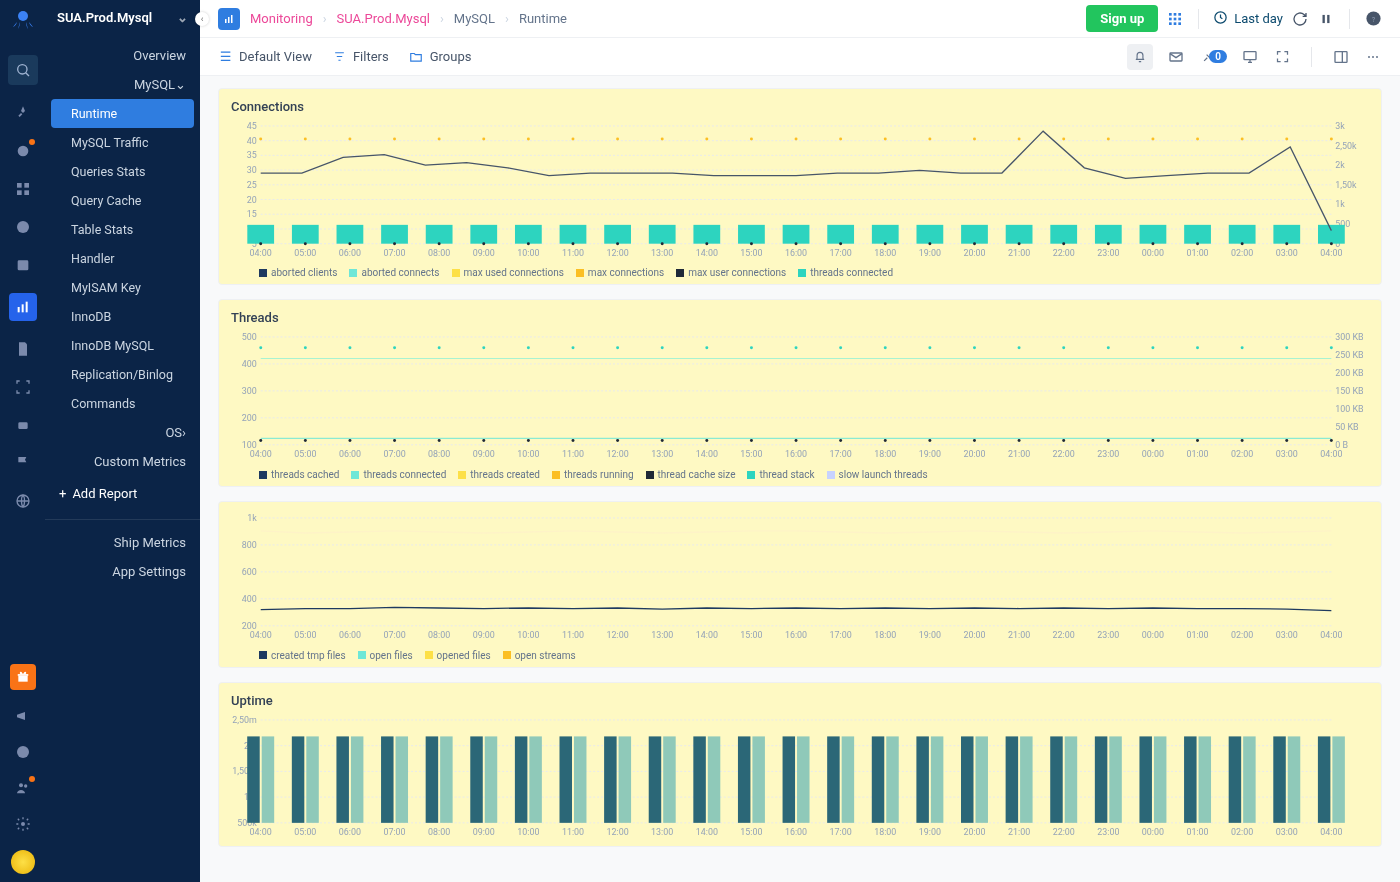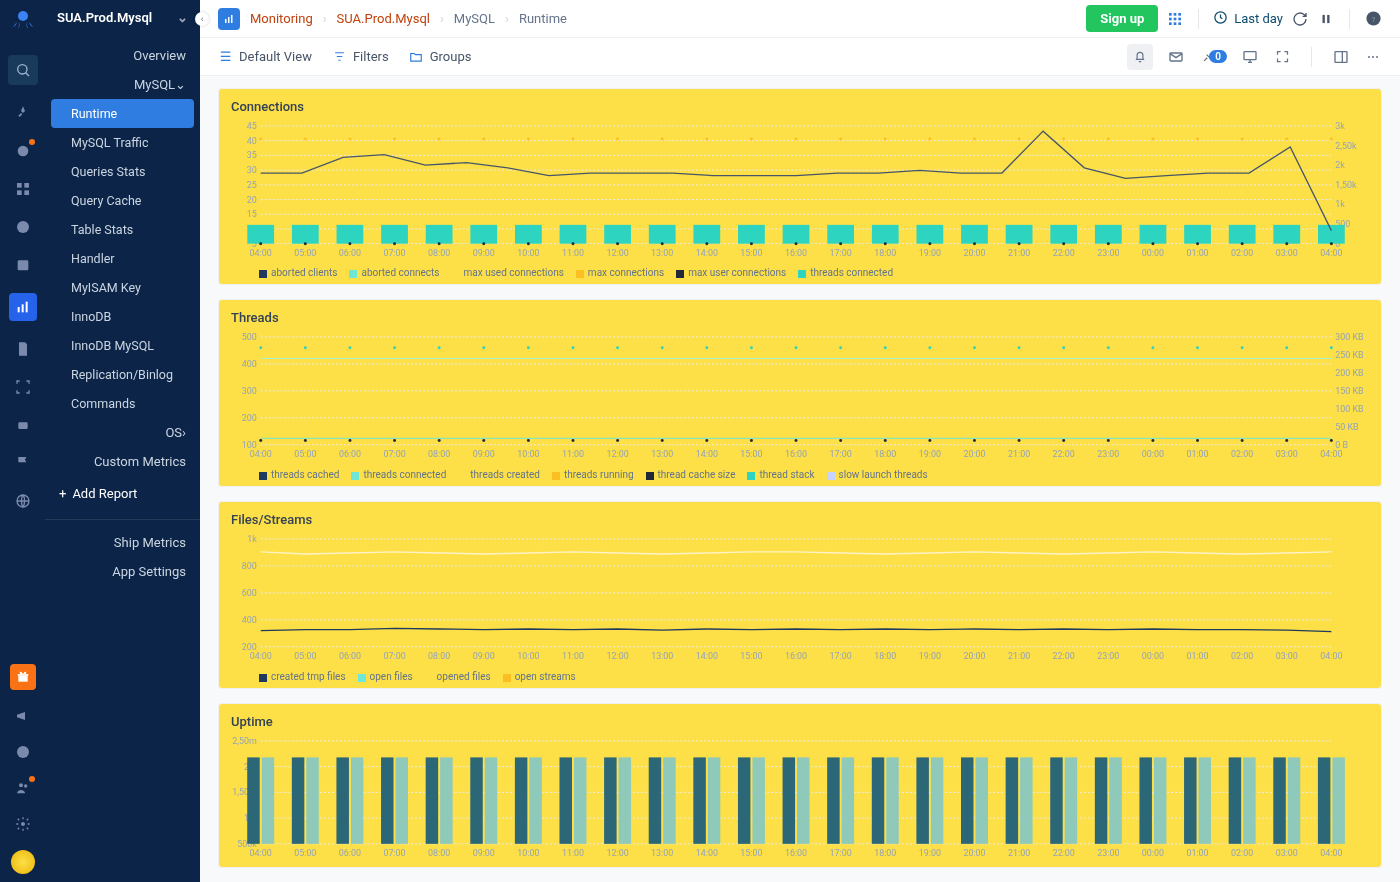--- a/index.html
+++ b/index.html
@@ -20,44 +20,44 @@
 .sidebar .item{padding:7px 14px;cursor:pointer;display:flex;align-items:center;justify-content:flex-end}
 .sidebar .sub{padding:7px 14px 7px 26px;cursor:pointer;font-size:12.5px}
 .sidebar .sub.active{background:#2f7de0;color:#fff;border-radius:4px;margin:0 6px;padding-left:20px}
 .sidebar .add-report{padding:10px 14px;color:#fff;cursor:pointer;display:flex;align-items:center;gap:6px}
 .sidebar .divider{height:1px;background:rgba(255,255,255,.1);margin:8px 0}
 .sidebar .collapse{position:absolute;left:195px;top:12px;width:14px;height:14px;background:#fff;border-radius:50%;box-shadow:0 0 3px rgba(0,0,0,.2);display:flex;align-items:center;justify-content:center;font-size:9px;color:#666;cursor:pointer;z-index:10}
 .main{flex:1;display:flex;flex-direction:column;overflow:hidden;background:#fff}
 .topbar{height:38px;display:flex;align-items:center;padding:0 18px;border-bottom:1px solid #eef0f3;gap:8px}
 .breadcrumb{display:flex;align-items:center;gap:10px;font-size:13px}
 .breadcrumb .bc-ico{width:22px;height:22px;background:#2f7de0;border-radius:4px;display:flex;align-items:center;justify-content:center;color:#fff}
-.breadcrumb a{color:#c2410c;cursor:pointer}
+.breadcrumb a{color:#ec4899;cursor:pointer}
 .breadcrumb .sep{color:#cbd5e1}
 .breadcrumb .cur{color:#64748b}
 .topbar .spacer{flex:1}
 .signup{background:#22c55e;color:#fff;border:none;padding:6px 14px;border-radius:4px;font-size:13px;cursor:pointer;font-weight:700}
 .top-ico{width:18px;height:18px;color:#475569;cursor:pointer;display:flex;align-items:center;justify-content:center}
 .top-ico.apps{color:#2f7de0}
 .vsep{width:1px;height:20px;background:#e5e7eb;margin:0 6px}
 .lastday{display:flex;align-items:center;gap:6px;color:#0c4a6e;cursor:pointer;font-size:13px}
 .toolbar{height:38px;display:flex;align-items:center;padding:0 18px;gap:20px;border-bottom:1px solid #eef0f3}
 .tb-item{display:flex;align-items:center;gap:6px;color:#475569;cursor:pointer;font-size:13px}
 .tb-item .tico{color:#2f7de0;width:15px;height:15px;display:flex;align-items:center;justify-content:center}
 .toolbar .spacer{flex:1}
 .tb-right{display:flex;align-items:center;gap:14px}
 .tb-ico{width:18px;height:18px;color:#64748b;cursor:pointer;display:flex;align-items:center;justify-content:center}
 .tb-ico.bell{background:#eef0f3;border-radius:4px;width:26px;height:26px}
 .badge{background:#2f7de0;color:#fff;border-radius:9px;padding:1px 6px;font-size:10px;font-weight:600;margin-left:-8px}
 .content{flex:1;overflow-y:auto;padding:12px 18px;background:#f8f9fa}
-.chart-card{background:#fde047;border:1px solid #eef0f3;border-radius:4px;margin-bottom:14px;padding:10px 12px 4px}
+.chart-card{background:#fef9c3;border:1px solid #eef0f3;border-radius:4px;margin-bottom:14px;padding:10px 12px 4px}
 .chart-title{font-size:13px;font-weight:500;color:#334155;margin-bottom:6px}
 .chart-body{position:relative}
 .chart-svg{width:100%;display:block}
 .legend{display:flex;flex-wrap:wrap;gap:12px;padding:4px 0 2px 28px;font-size:10px;color:#64748b}
-.legend span{display:flex;align-items:flex-end;gap:4px}
+.legend span{display:flex;align-items:center;gap:4px}
 .legend .sw{width:8px;height:8px}
 text{font-size:9px;fill:#94a3b8;font-family:inherit}
 .grid-line{stroke:#e8eaed;stroke-width:1;stroke-dasharray:2,2}
 </style>
 </head>
 <body>
 
 <div class="rail">
   <div class="logo">
     <svg viewBox="0 0 24 24" width="24" height="24" fill="#3b82f6">
@@ -594,21 +594,20 @@
           <span><span class="sw" style="background:#1e3a5f"></span>threads cached</span>
           <span><span class="sw" style="background:#6ee7d7"></span>threads connected</span>
           <span><span class="sw" style="background:#fde047"></span>threads created</span>
           <span><span class="sw" style="background:#fbbf24"></span>threads running</span>
           <span><span class="sw" style="background:#1f2937"></span>thread cache size</span>
           <span><span class="sw" style="background:#2dd4bf"></span>thread stack</span>
           <span><span class="sw" style="background:#c7d2fe"></span>slow launch threads</span>
         </div>
       </div>
       <div class="chart-card">
-        <div class="chart-title">Files/Streams</div>
         <div class="chart-body">
           <svg class="chart-svg" viewBox="0 0 1150 135">
             <line class="grid-line" x1="30" y1="6" x2="1112" y2="6"></line>
             <text x="26" y="9" text-anchor="end">1k</text>
             <line class="grid-line" x1="30" y1="33.25" x2="1112" y2="33.25"></line>
             <text x="26" y="36.25" text-anchor="end">800</text>
             <line class="grid-line" x1="30" y1="60.5" x2="1112" y2="60.5"></line>
             <text x="26" y="63.5" text-anchor="end">600</text>
             <line class="grid-line" x1="30" y1="87.75" x2="1112" y2="87.75"></line>
             <text x="26" y="90.75" text-anchor="end">400</text>

